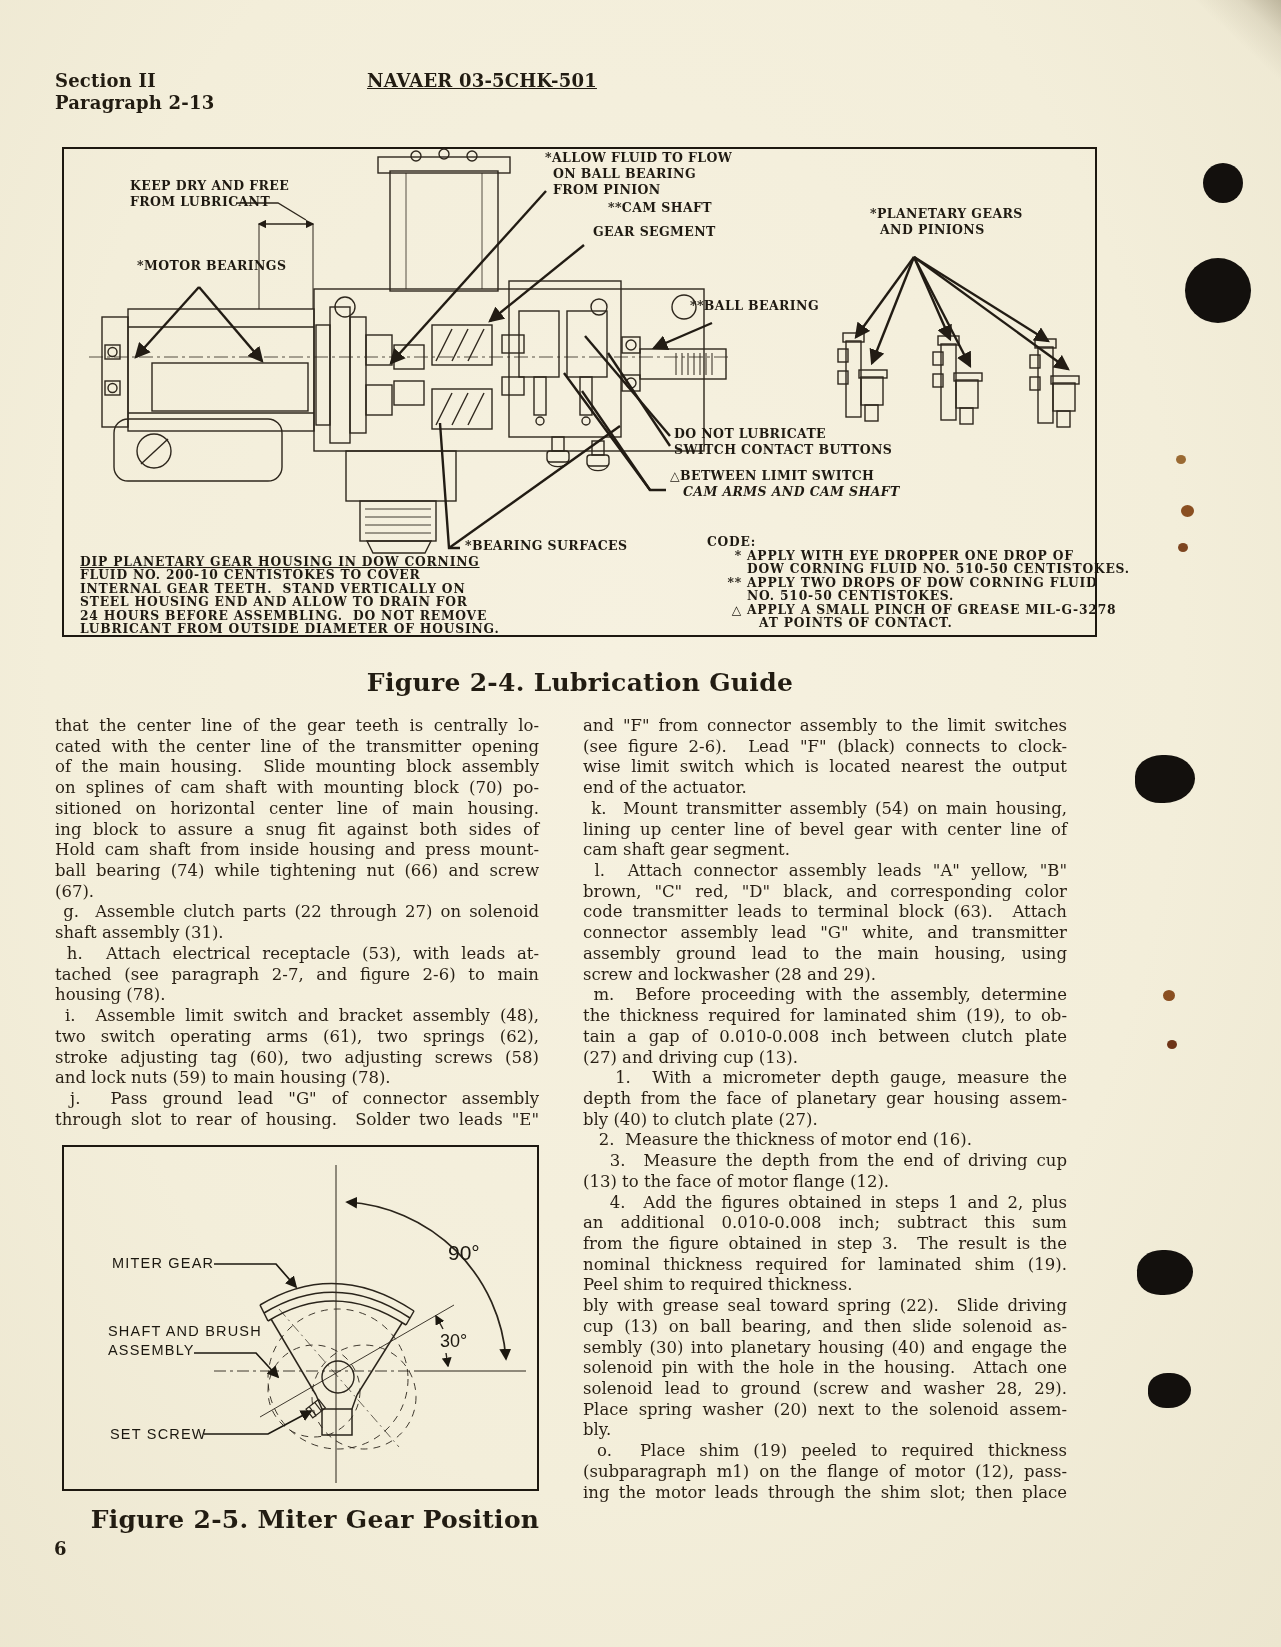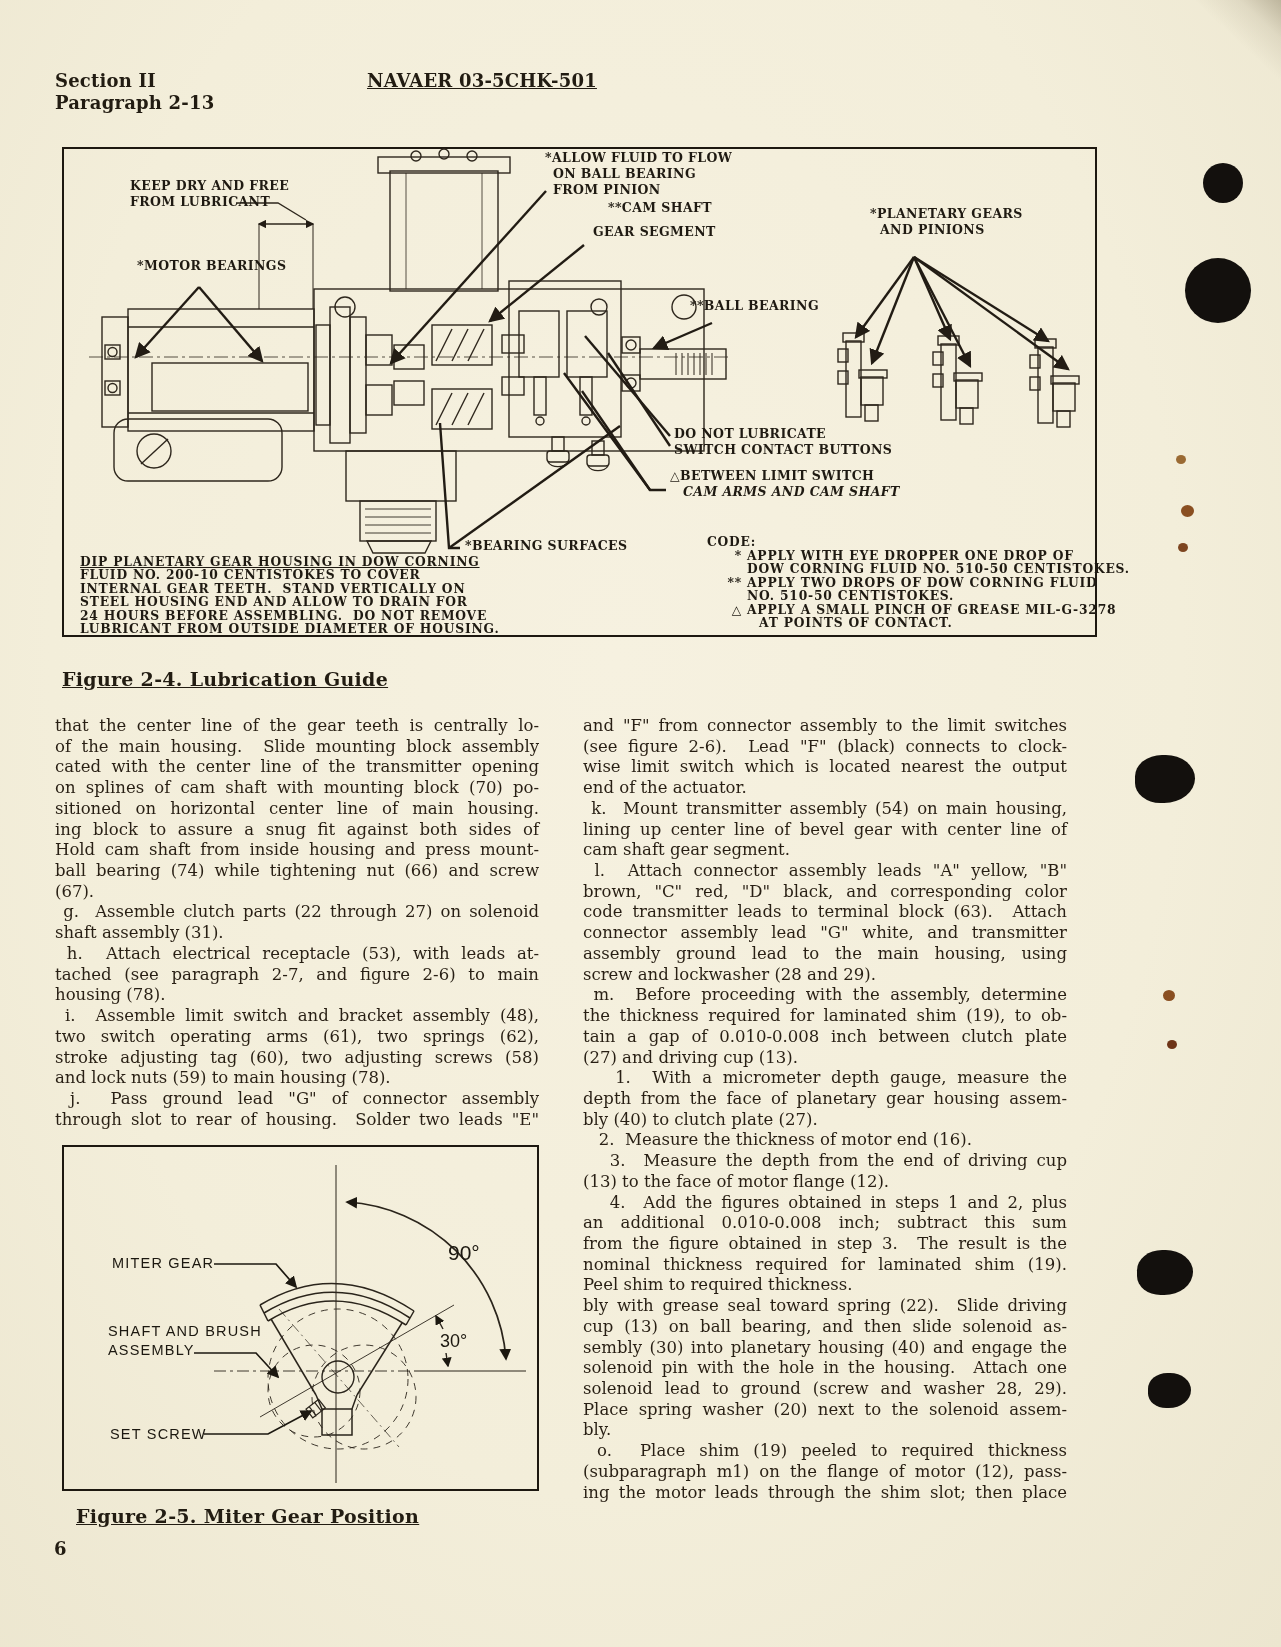--- a/index.html
+++ b/index.html
@@ -15,21 +15,21 @@
   .figbox svg{position:absolute;left:0;top:0;}
   
   .dlab{position:absolute;font-family:"DejaVu Serif",serif;font-size:12.5px;font-weight:bold;
         letter-spacing:.4px;color:#1f1a12;white-space:pre;line-height:14px;}
   .dnote{position:absolute;font-family:"DejaVu Serif",serif;font-size:12.3px;font-weight:bold;
         letter-spacing:.8px;color:#1f1a12;white-space:pre;line-height:13.4px;}
   .slab{position:absolute;font-family:"Liberation Sans",sans-serif;font-size:14.5px;
         letter-spacing:1.2px;color:#1c1810;white-space:pre;}
   .ang{position:absolute;font-family:"Liberation Sans",sans-serif;color:#1c1810;}
   
-  .cap{position:absolute;font-size:19px;font-weight:bold;color:#221c12;letter-spacing:.3px;text-decoration:underline;}
+  .cap{position:absolute;text-align:center;font-size:25px;font-weight:bold;color:#221c12;letter-spacing:.3px;}
   
   .col{position:absolute;width:484px;}
   .bl{white-space:pre-wrap;font-size:16.5px;line-height:20.72px;text-align:justify;color:#281f14;}
   .bl.j{text-align-last:justify;}
   
   .blot{position:absolute;background:#13100d;border-radius:48% 52% 55% 45%;}
   .speck{position:absolute;border-radius:50%;}
   .fold{position:absolute;top:0;right:0;width:92px;height:92px;
         background:linear-gradient(223deg, rgba(110,98,70,.38) 0%, rgba(110,98,70,.12) 22%, transparent 46%);}
   svg{overflow:visible;}
@@ -250,22 +250,22 @@
       <div class="dnote" style="left:660px;top:453.6px;width:18px;text-align:right;">△</div>
       <div class="dnote" style="left:683px;top:453.6px;">APPLY A SMALL PINCH OF GREASE MIL-G-3278</div>
       <div class="dnote" style="left:683px;top:467px;margin-left:12px;">AT POINTS OF CONTACT.</div>
     </div>
   </div>
 
   <div class="cap" style="left:62px;top:668px;width:1036px;">Figure 2-4.  Lubrication Guide</div>
 
   <div class="col" id="col-left" style="left:55px;top:716px;">
       <div class="bl j">that the center line of the gear teeth is centrally lo-</div>
+      <div class="bl j">cated with the center line of the transmitter opening</div>
       <div class="bl j">of the main housing.  Slide mounting block assembly</div>
-      <div class="bl j">cated with the center line of the transmitter opening</div>
       <div class="bl j">on splines of cam shaft with mounting block (70) po-</div>
       <div class="bl j">sitioned on horizontal center line of main housing.</div>
       <div class="bl j">ing block to assure a snug fit against both sides of</div>
       <div class="bl j">Hold cam shaft from inside housing and press mount-</div>
       <div class="bl j">ball bearing (74) while tightening nut (66) and screw</div>
       <div class="bl">(67).</div>
       <div class="bl j"> g.  Assemble clutch parts (22 through 27) on solenoid</div>
       <div class="bl">shaft assembly (31).</div>
       <div class="bl j"> h.  Attach electrical receptacle (53), with leads at-</div>
       <div class="bl j">tached (see paragraph 2-7, and figure 2-6) to main</div>

